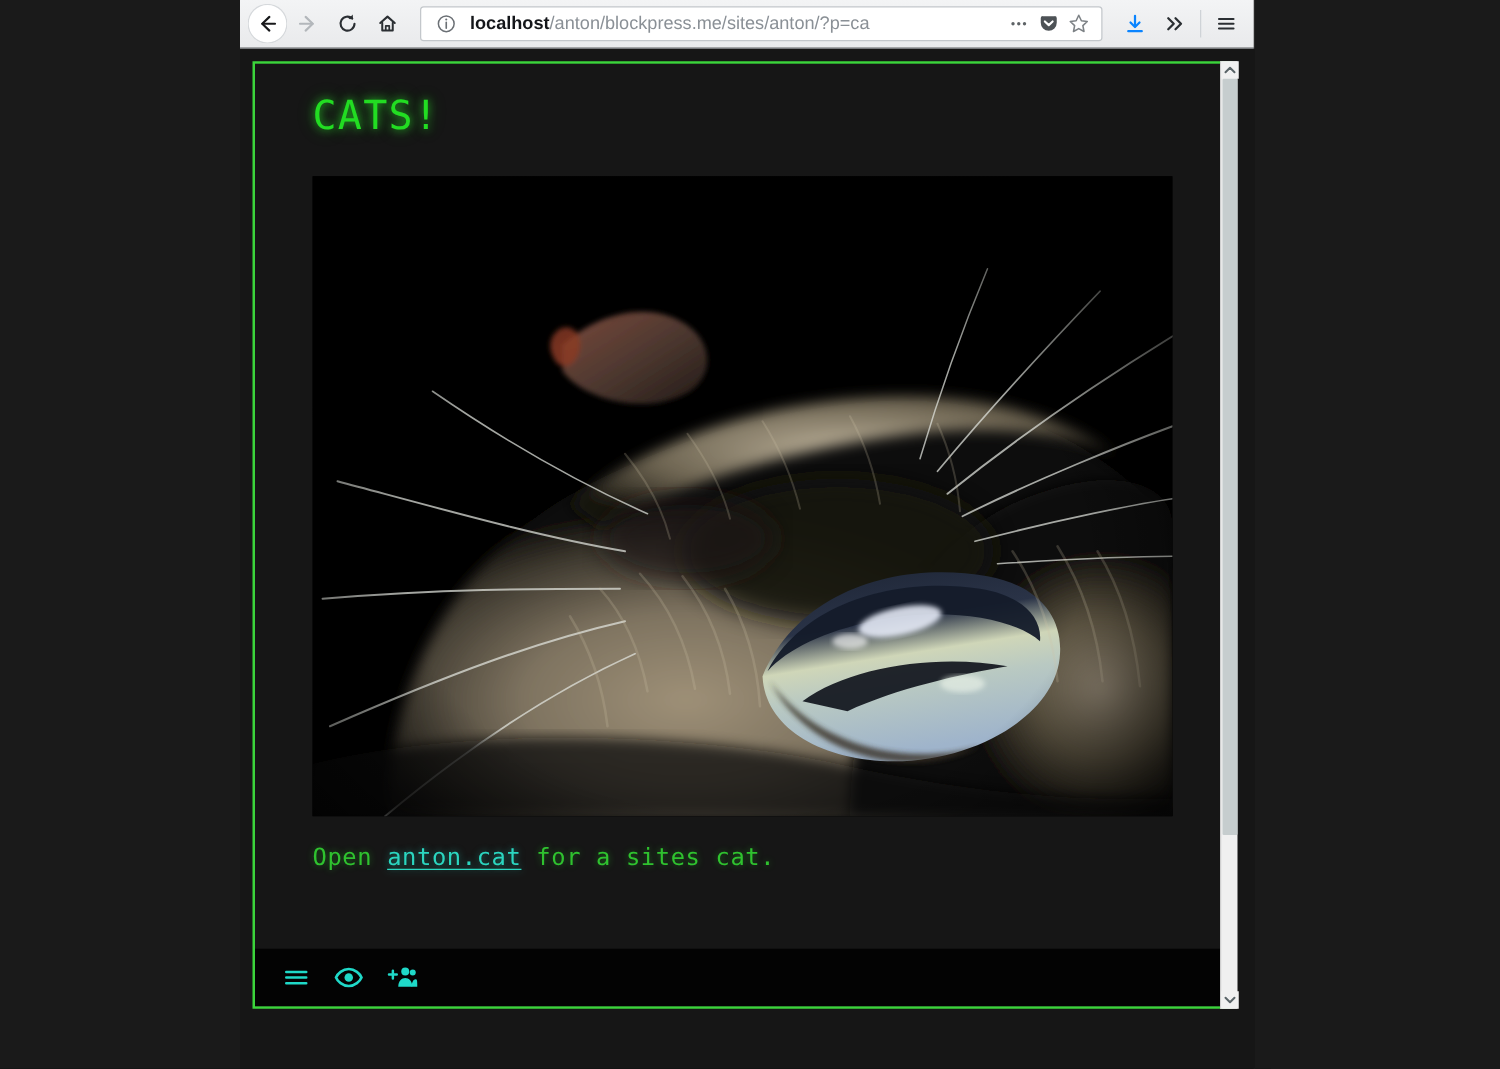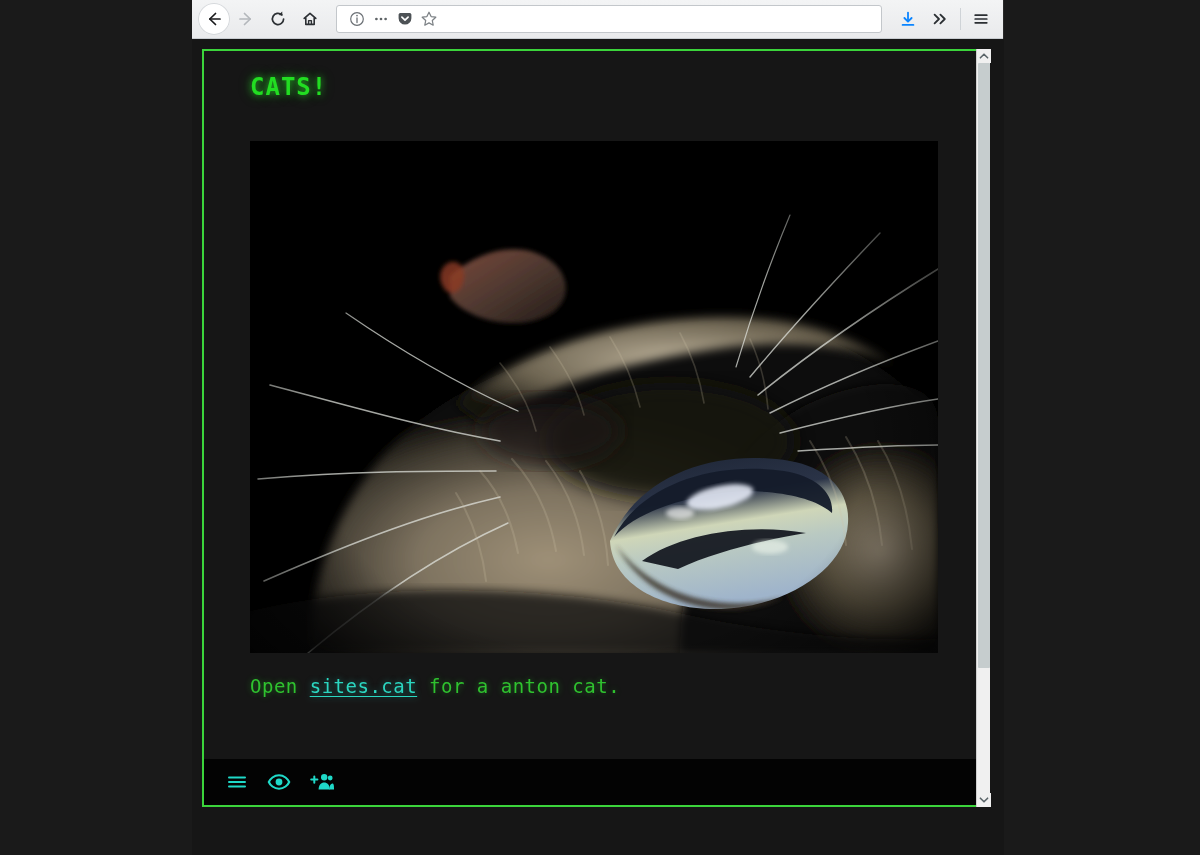--- a/index.html
+++ b/index.html
@@ -134,22 +134,22 @@
     height: 754px;
     background: #161616;
   }
 
   
   #post-title {
     position: absolute;
     left: 46px;
     top: 22px;
     font-family: "DejaVu Sans Mono", "Liberation Mono", monospace;
-    font-size: 24px;
-    font-weight: bold;
+    font-size: 32px;
+    font-weight: normal;
     letter-spacing: 1px;
     color: #22dd22;
     text-shadow: 0 0 7px rgba(40,230,40,0.75), 0 0 14px rgba(40,220,40,0.35);
   }
 
   
   #cat-figure {
     position: absolute;
     left: 46px;
     top: 90px;
@@ -299,20 +299,23 @@
 
       <div id="urlbar">
         <span class="urlbar-icon" title="Site information">
           <svg width="16" height="16" viewBox="0 0 16 16" aria-hidden="true">
             <circle cx="8" cy="8" r="6.3" fill="none" stroke="#6b7075" stroke-width="1.2"></circle>
             <circle cx="8" cy="4.6" r="0.85" fill="#6b7075"></circle>
             <path d="M8 6.9 V11.6" stroke="#6b7075" stroke-width="1.3" stroke-linecap="round"></path>
           </svg>
         </span>
 
+        <span id="url-text">
+          <span id="url-host">localhost</span><span id="url-path">/anton/blockpress.me/sites/anton/?p=ca</span>
+        </span>
 
         <span class="urlbar-icon" title="Page actions">
           <svg width="18" height="18" viewBox="0 0 18 18" aria-hidden="true">
             <circle cx="4.4" cy="9" r="1.35" fill="#5e6366"></circle>
             <circle cx="9" cy="9" r="1.35" fill="#5e6366"></circle>
             <circle cx="13.6" cy="9" r="1.35" fill="#5e6366"></circle>
           </svg>
         </span>
 
         <span class="urlbar-icon" title="Save to Pocket">
@@ -477,21 +480,21 @@
                 <path d="M500 198 C510 220 516 244 518 268" stroke-width="1.6"></path>
               </g>
 
               <path d="M0 470 C120 440 300 444 420 470 C520 492 600 500 688 498 V512 H0 Z" fill="#0a0908" opacity="0.75" filter="url(#soft)"></path>
 
               <rect width="688" height="512" fill="url(#vign)"></rect>
             </svg>
           </div>
 
           <p id="post-caption">
-            <span>Open </span><a href="#">sites.cat</a><span> for a anton cat.</span>
+            <span>Open </span><a href="#">anton.cat</a><span> for a sites cat.</span>
           </p>
 
           <div id="page-actionbar">
             <span class="action-icon" title="Menu">
               <svg width="22" height="22" viewBox="0 0 22 22" aria-hidden="true">
                 <path d="M3 6.5 H19 M3 11 H19 M3 15.5 H19" stroke="currentColor" stroke-width="2" stroke-linecap="round"></path>
               </svg>
             </span>
             <span class="action-icon" title="Visibility">
               <svg width="24" height="24" viewBox="0 0 24 24" aria-hidden="true">

